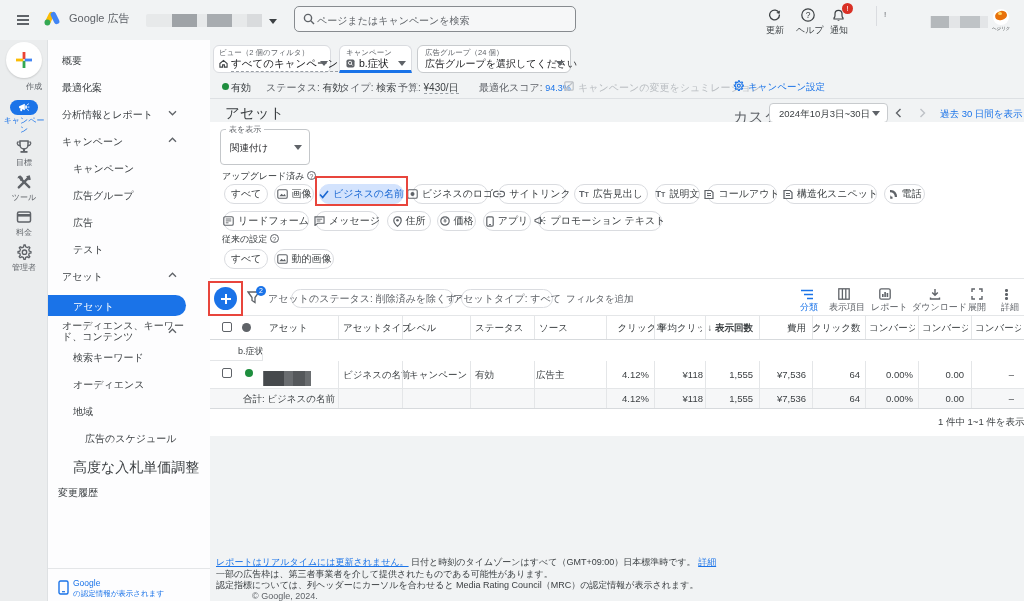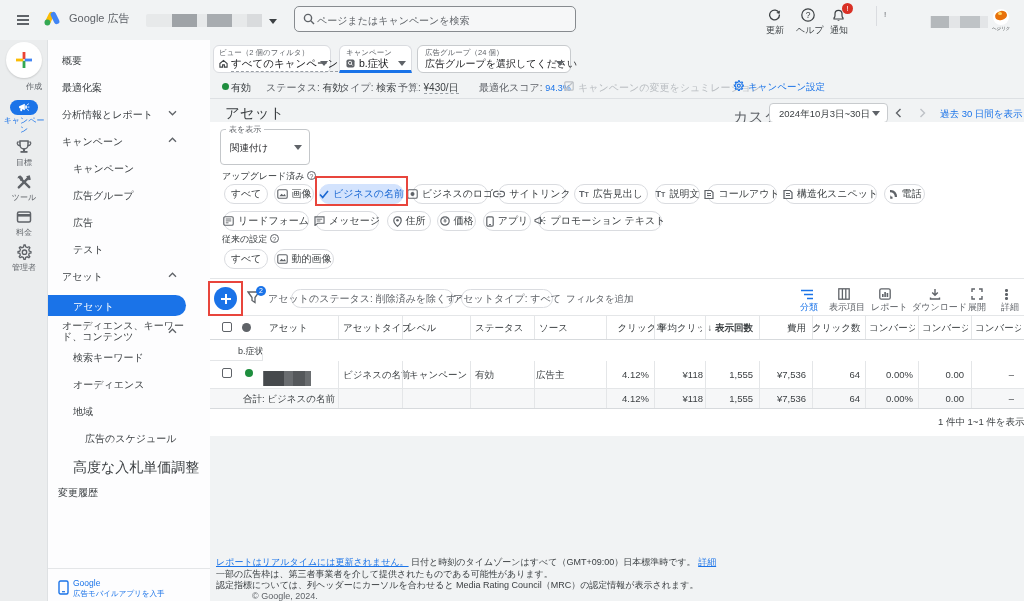--- a/index.html
+++ b/index.html
@@ -161,21 +161,21 @@
   <div class="abs jp nowrap" style="left:25px;top:338px;font-size:10px;">オーディエンス</div>
   <div class="abs jp nowrap" style="left:25px;top:365px;font-size:10px;">地域</div>
   <div class="abs jp nowrap" style="left:25px;top:392px;font-size:10px;margin-left:12px;">広告のスケジュール</div>
   <div class="abs jp nowrap" style="left:25px;top:419px;font-size:14px;">高度な入札単価調整</div>
   <div class="abs jp nowrap" style="left:10px;top:446px;font-size:10px;">変更履歴</div>
   <div class="abs" style="left:0;top:528px;width:162px;height:1px;background:#e4e6e8;"></div>
   <svg class="abs" style="left:10px;top:540px;" width="11" height="15" viewBox="0 0 11 15">
       <rect x="1" y="1" width="9" height="13" rx="1.5" fill="none" stroke="#1a73e8" stroke-width="1.4"></rect>
       <line x1="4" y1="11.7" x2="7" y2="11.7" stroke="#1a73e8" stroke-width="1.2"></line>
     </svg>
-  <div class="abs nowrap" style="left:25px;top:538px;font-size:8.5px;color:#1a73e8;">Google<br><span style="font-size:7.5px;">広告モバイルアプリを入手</span></div>
+  <div class="abs nowrap" style="left:25px;top:538px;font-size:8.5px;color:#1a73e8;">Google<br><span style="font-size:7.5px;">の認定情報が表示されます</span></div>
 </div>
 
 <div id="band">
 
   <div class="abs" style="left:213px;top:45px;width:118px;height:28px;background:#fff;border:1px solid #dadce0;border-radius:6px;"></div>
   <div class="abs g6 nowrap" style="left:219px;top:48px;font-size:7.5px;">ビュー（2 個のフィルタ）</div>
   <svg class="abs" style="left:219px;top:59px;" width="9" height="9" viewBox="0 0 10 10">
       <path d="M1 5 L5 1.5 L9 5 L9 9 L6 9 L6 6.5 L4 6.5 L4 9 L1 9 Z" fill="none" stroke="#3c4043" stroke-width="1.2"></path>
     </svg>
   <div class="abs g9 nowrap" style="left:231px;top:57px;font-size:10.5px;border-bottom:1px dashed #9aa0a6;">すべてのキャンペーン</div>

